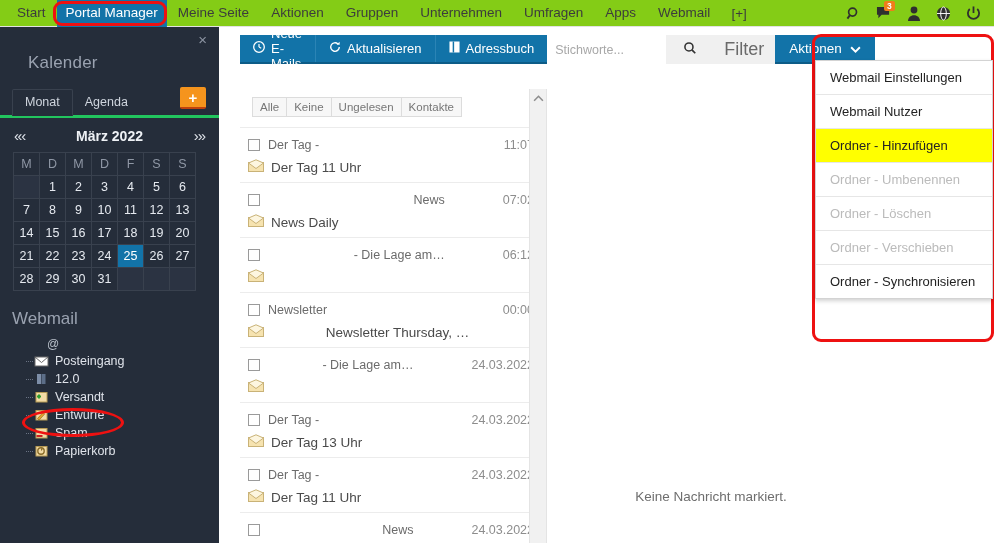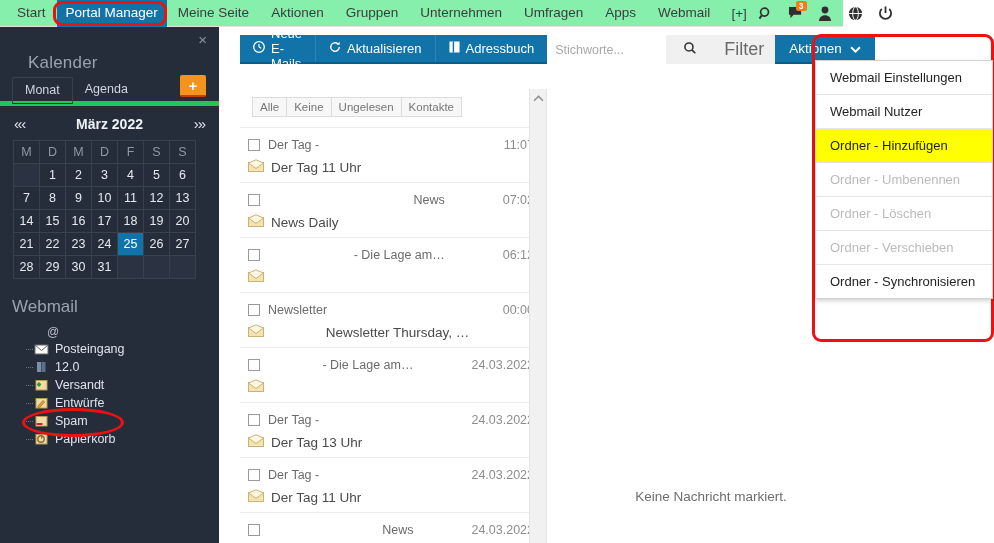--- a/index.html
+++ b/index.html
@@ -7,22 +7,22 @@
     margin: 0; padding: 0;
     width: 994px; height: 543px;
     overflow: hidden;
     font-family: "Liberation Sans", sans-serif;
     background: #ffffff;
   }
   #app { position: relative; width: 994px; height: 543px; }
 
   
   #topnav {
-    position: absolute; left: 0; top: 0; width: 843px; height: 27px;
-    background: #86efac;
+    position: absolute; left: 0; top: 0; width: 994px; height: 27px;
+    background: #84cc16;
     border-bottom: 1px solid #e2e2e2;
     display: flex; align-items: center;
   }
   .nav-items { display: flex; align-items: center; padding-left: 6px; }
   .nav-item {
     font-size: 13.5px; color: #3c3c3c; padding: 4px 11px;
     white-space: nowrap; cursor: pointer; line-height: 16px;
   }
   .nav-item.active {
     background: #1273a8; color: #ffffff; border-radius: 5px;
@@ -49,22 +49,22 @@
   }
   #sb-close {
     position: absolute; right: 12px; top: 6px; font-size: 15px;
     color: #8b93a1; cursor: pointer; line-height: 14px;
   }
   .sb-title {
     font-size: 17px; color: #9aa2b0; padding: 26px 0 0 28px;
     font-weight: normal; letter-spacing: .2px;
   }
   .sb-tabs {
-    display: flex; align-items: flex-start; margin-top: 4px;
-    padding-left: 12px; border-bottom: 5px solid #22c55e; height: 29px;
+    display: flex; align-items: center; margin-top: 16px;
+    padding-left: 12px; border-bottom: 3px solid #22c55e; height: 29px;
     position: relative;
   }
   .sb-tab {
     font-size: 12.5px; color: #cfd5de; padding: 5px 12px 6px 12px; cursor: pointer;
   }
   .sb-tab.active {
     border: 1px solid #39414e; border-bottom: 1px solid #252d3a;
     margin-bottom: -1px; border-radius: 2px 2px 0 0;
   }
   .sb-add {

